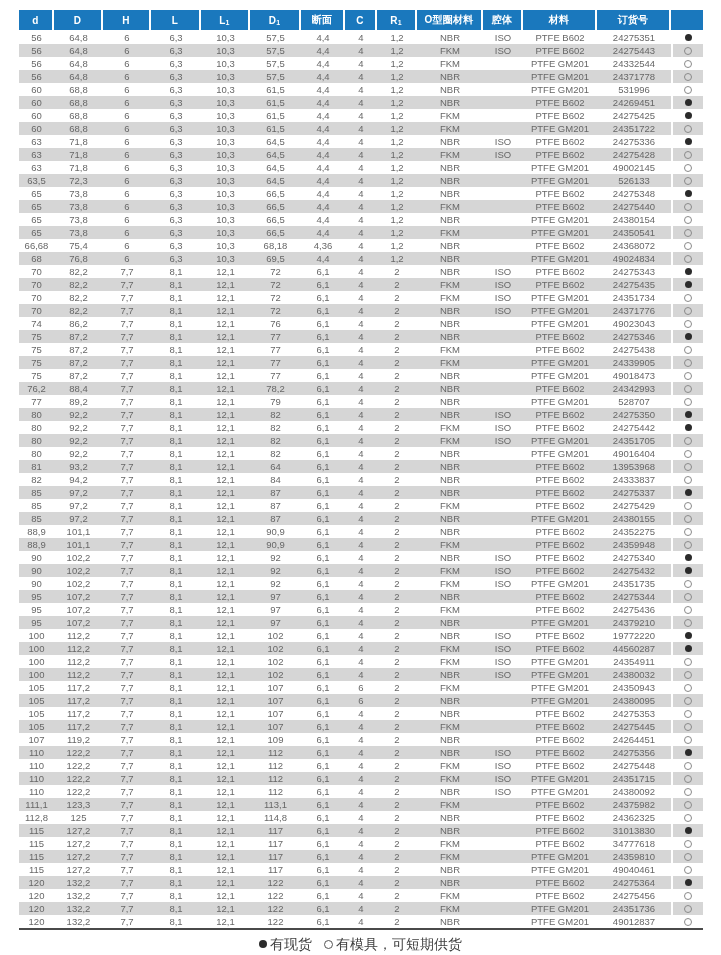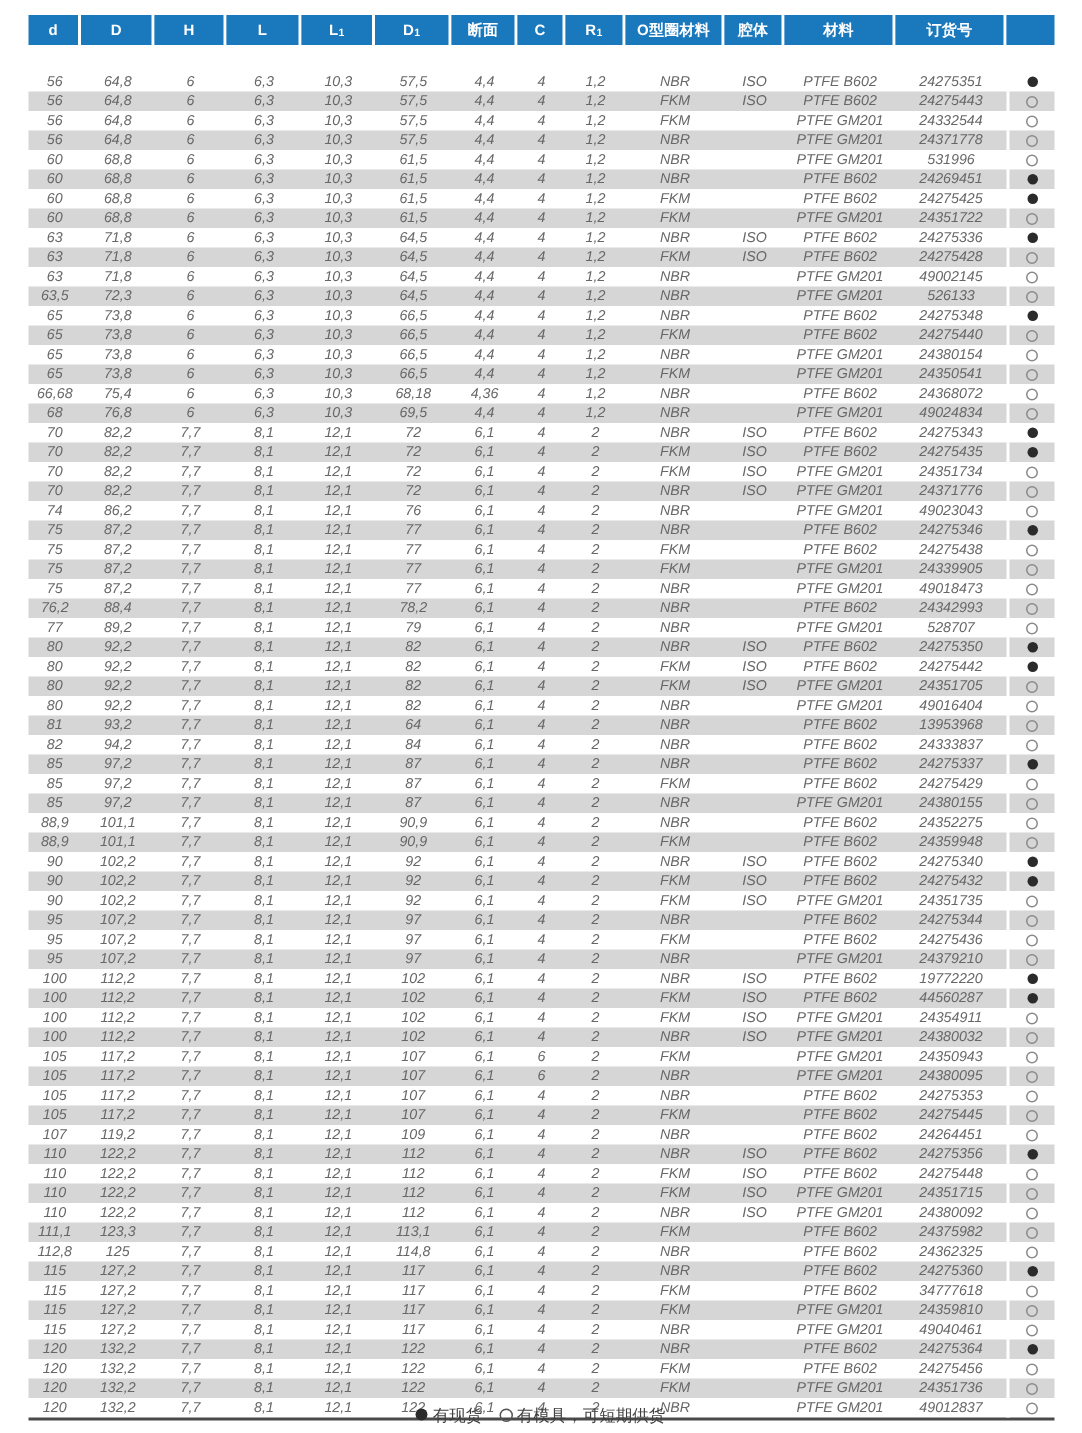--- a/index.html
+++ b/index.html
@@ -15,40 +15,40 @@
   }
   .catalog-table{position:absolute;left:19px;top:10px;width:684px;}
   .hrow{display:flex;height:20px;}
   .hcell{
     box-sizing:border-box;background:var(--header-bg);color:var(--header-fg);
     font-weight:bold;font-size:10px;display:flex;align-items:center;justify-content:center;
     border-right:2px solid #fff;letter-spacing:0.2px;
   }
   .hcell:last-child{border-right:none;}
   .hcell sub{font-size:7px;line-height:1;margin-top:4px;}
-  .tbody{margin-top:18px;font-style:italic;}
+  .tbody{margin-top:1px;}
   .trow{display:flex;height:13px;}
   .trow.gray{background:var(--stripe);}
   .tcell{
     box-sizing:border-box;font-size:9.5px;color:var(--text);
     display:flex;align-items:center;justify-content:center;
     white-space:nowrap;overflow:hidden;
   }
   
   .c0{width:35px;}  .c1{width:49px;}  .c2{width:48px;}  .c3{width:50px;}
   .c4{width:49px;}  .c5{width:51px;}  .c6{width:44px;}  .c7{width:32px;}
   .c8{width:40px;}  .c9{width:66px;}  .c10{width:40px;} .c11{width:74px;}
   .c12{width:74px;} .c13{width:32px;}
   .tcell.c13{border-left:2px solid #fff;}
   .dot-filled{width:7px;height:7px;border-radius:50%;background:var(--dot);display:inline-block;}
   .dot-hollow{width:6px;height:6px;border-radius:50%;border:1px solid var(--dot-ring);background:transparent;display:inline-block;}
   .bottom-rule{height:2px;background:var(--rule);}
   .legend{
     position:absolute;left:0;top:936px;width:721px;text-align:center;
-    font-size:11px;color:var(--footer);
+    font-size:14px;color:var(--footer);
   }
   .legend .dot-filled,.legend .dot-hollow{vertical-align:middle;margin:0 3px 2px 0;}
   .legend .dot-filled{width:8px;height:8px;}
   .legend .dot-hollow{width:7px;height:7px;border-color:#555;}
   .legend .lg-group{margin:0 4px;}
 </style>
 </head>
 <body>
 
 <div class="catalog-table">
@@ -1204,21 +1204,21 @@
         <div class="tcell c2">7,7</div>
         <div class="tcell c3">8,1</div>
         <div class="tcell c4">12,1</div>
         <div class="tcell c5">117</div>
         <div class="tcell c6">6,1</div>
         <div class="tcell c7">4</div>
         <div class="tcell c8">2</div>
         <div class="tcell c9">NBR</div>
         <div class="tcell c10"></div>
         <div class="tcell c11">PTFE B602</div>
-        <div class="tcell c12">24275360</div>
+        <div class="tcell c12">31013830</div>
         <div class="tcell c13">
           <span class="dot-filled"></span>
         </div>
       </div>
       <div class="trow">
         <div class="tcell c0">115</div>
         <div class="tcell c1">127,2</div>
         <div class="tcell c2">7,7</div>
         <div class="tcell c3">8,1</div>
         <div class="tcell c4">12,1</div>

